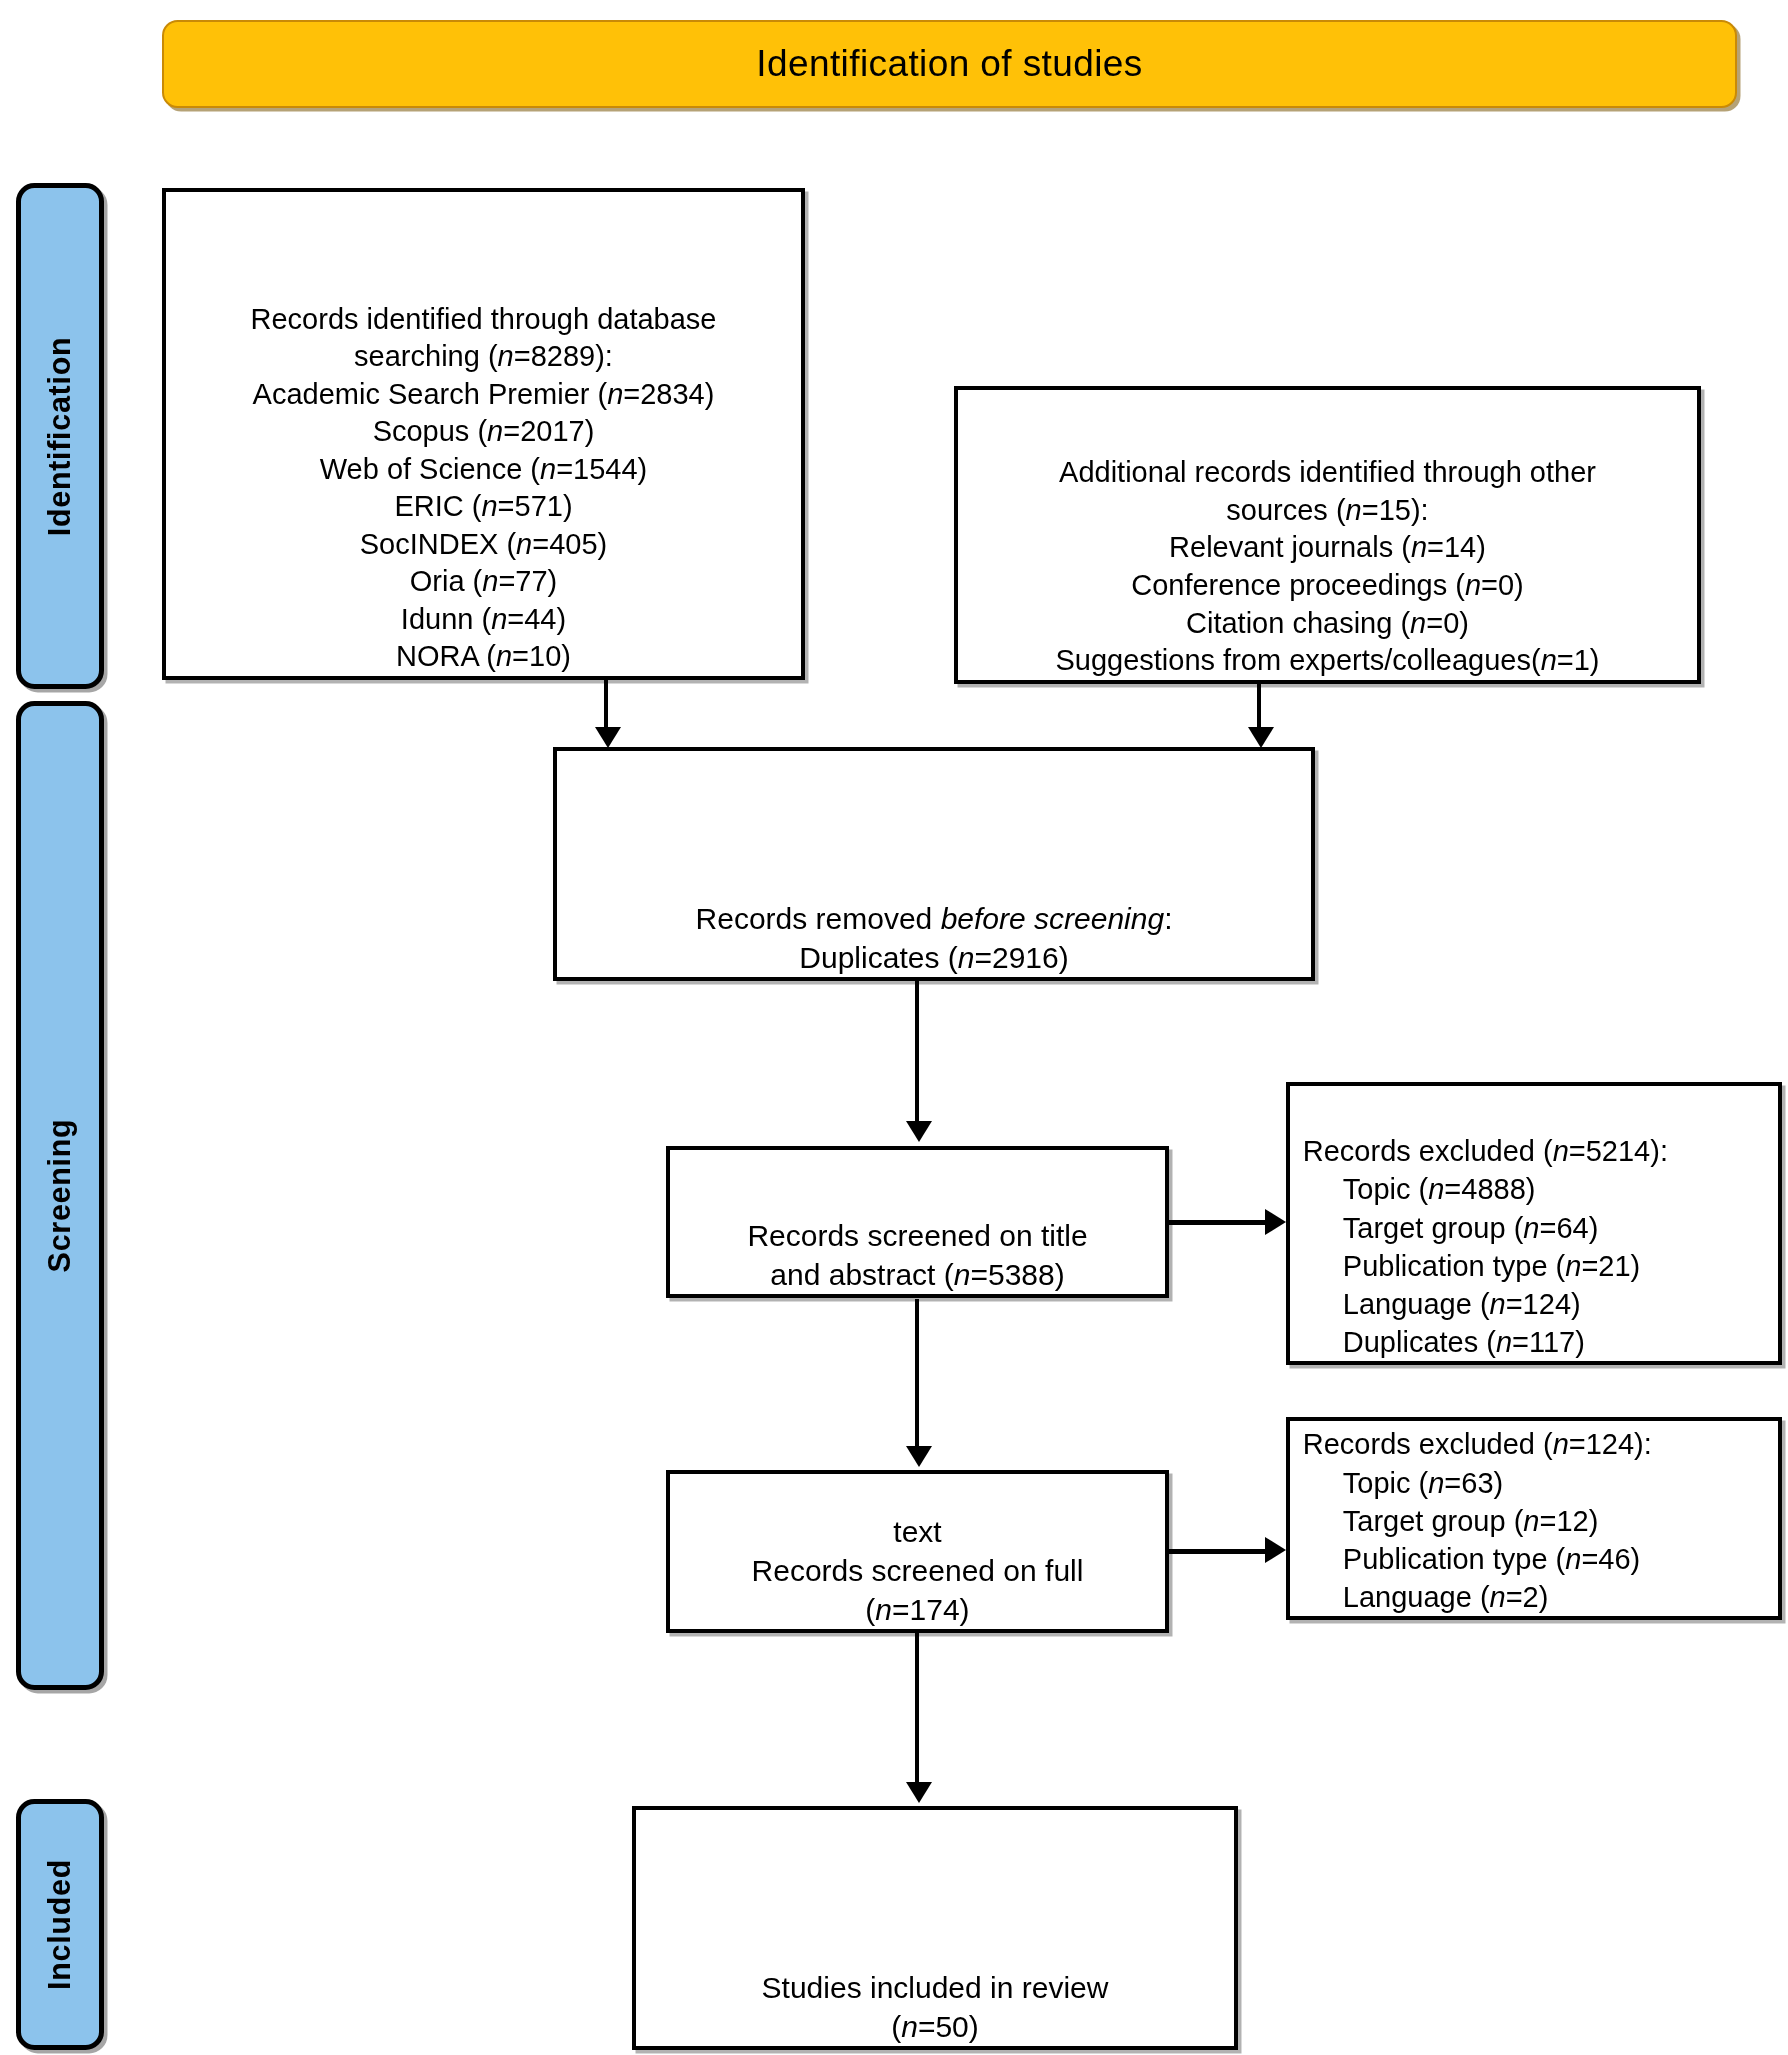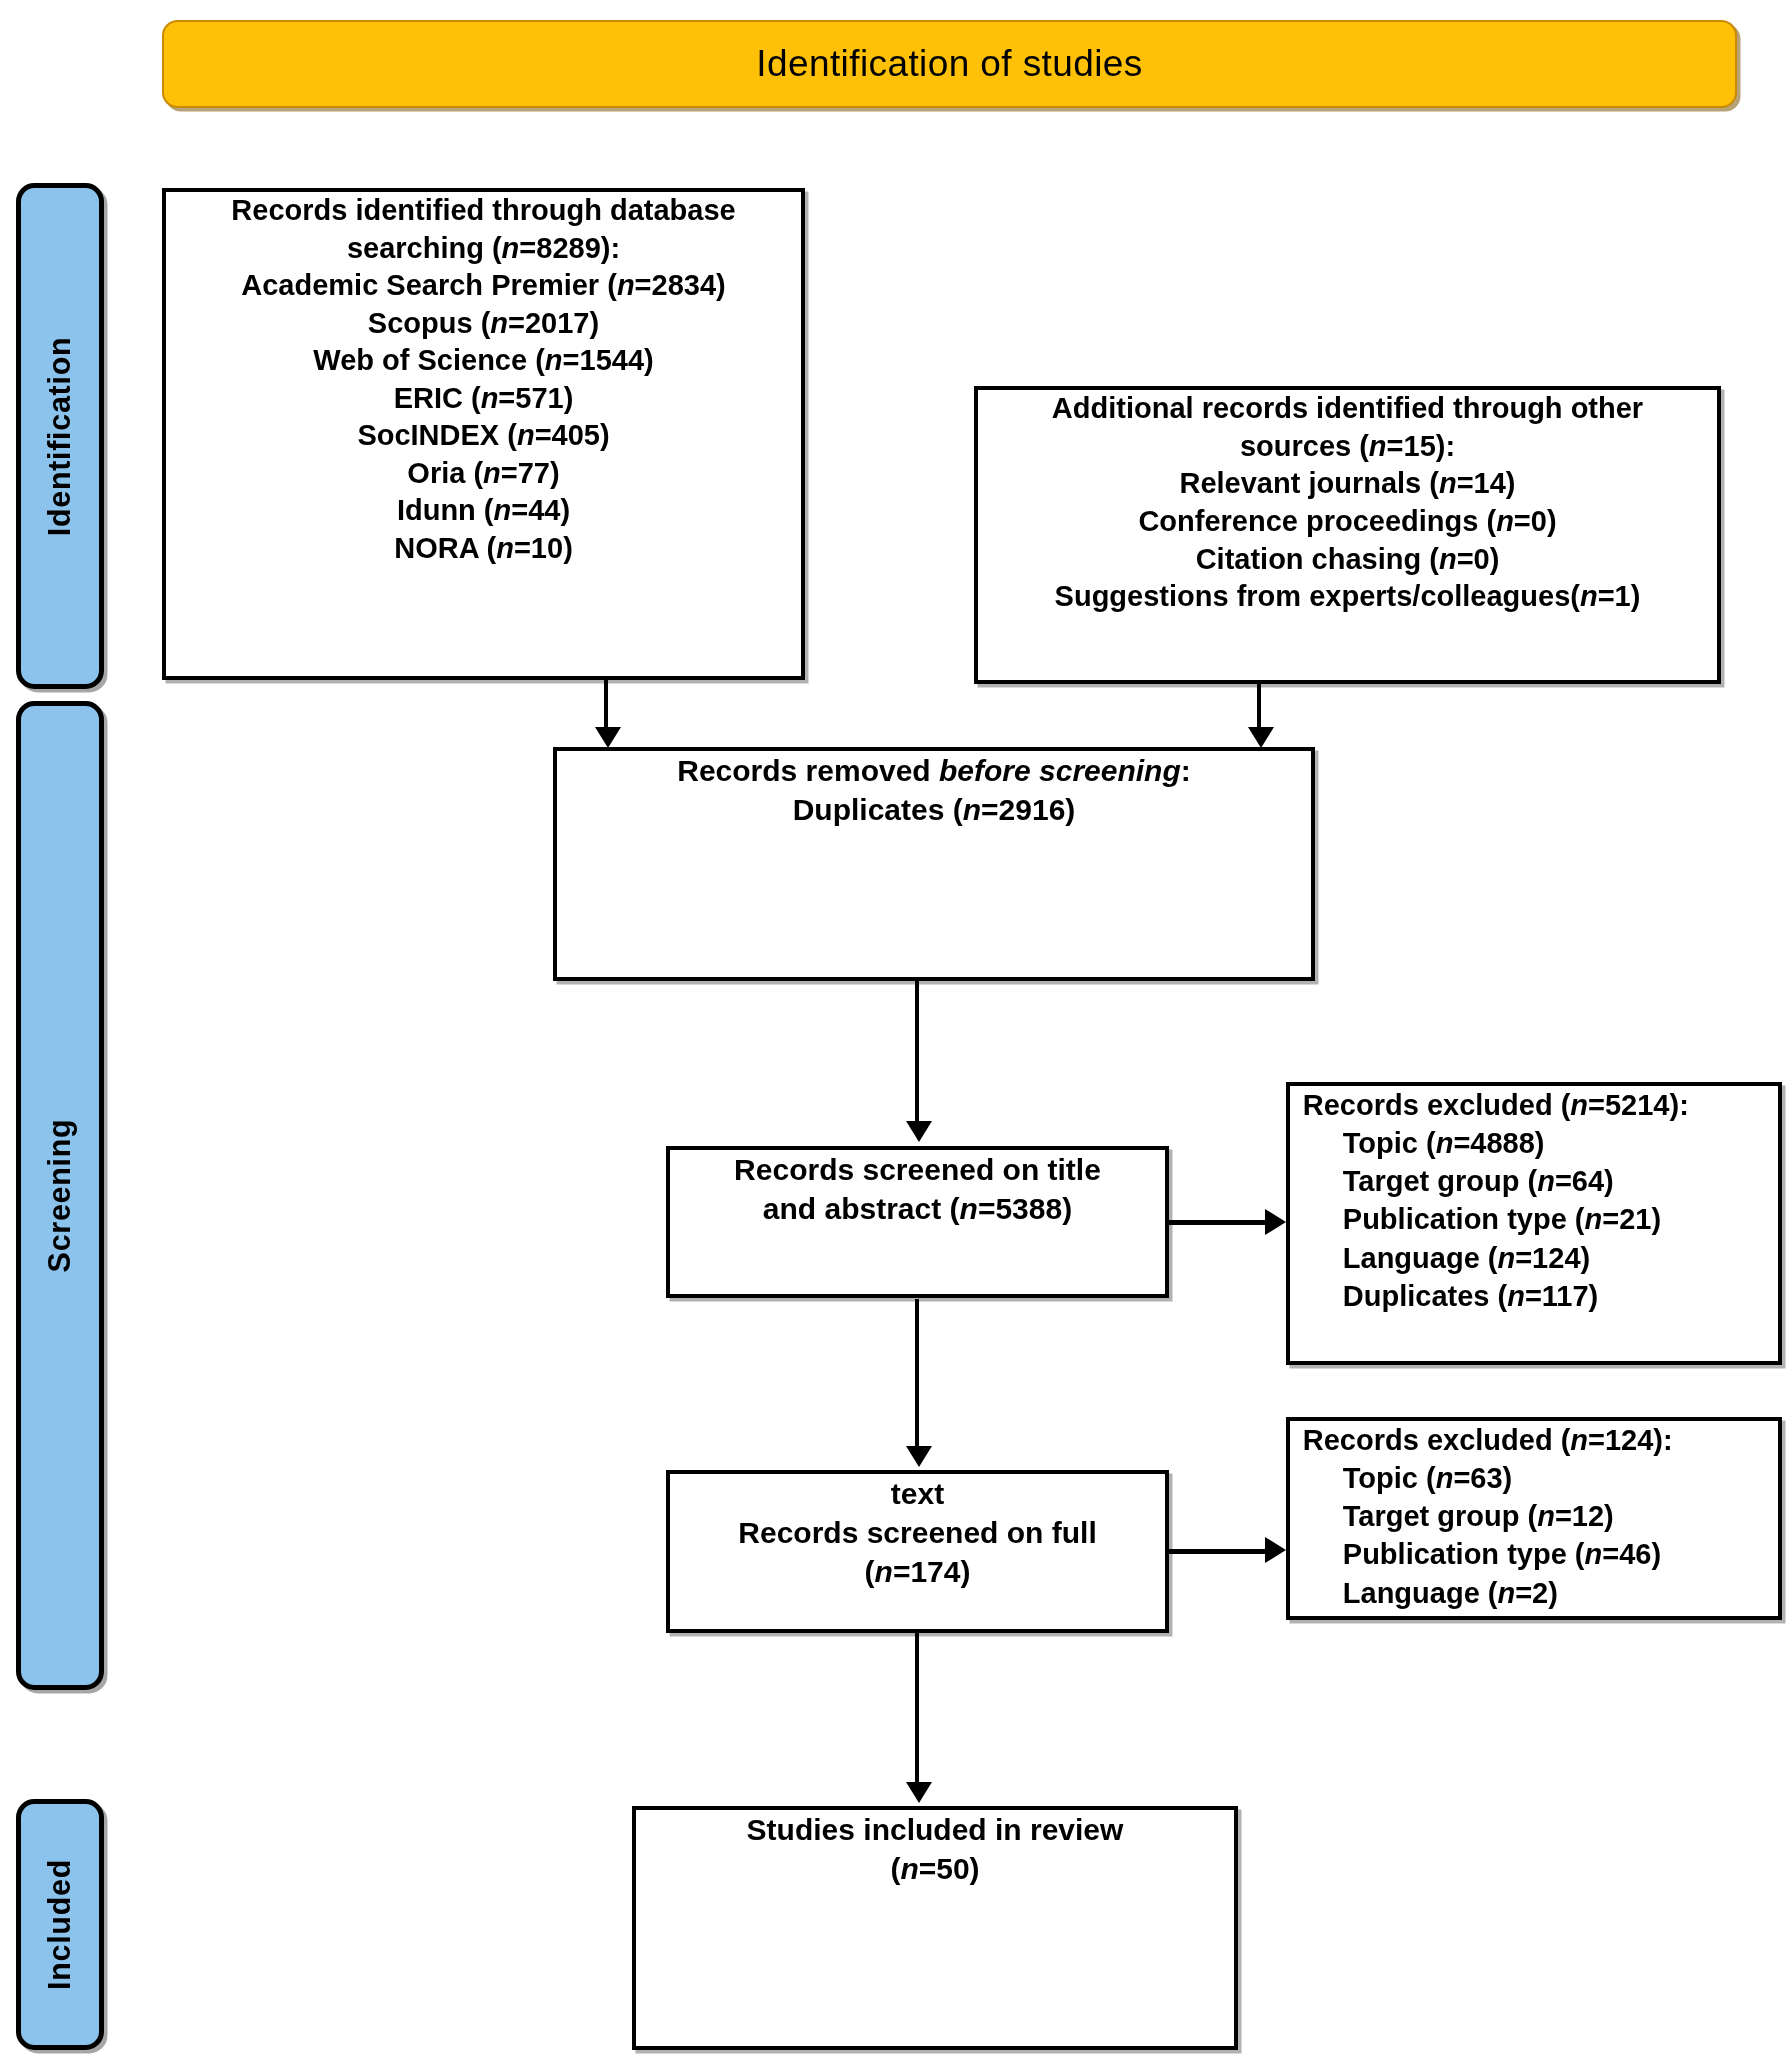--- a/index.html
+++ b/index.html
@@ -67,24 +67,23 @@
   #rail-screening      { top: 701px;  height: 979px; }
   #rail-included       { top: 1799px; height: 241px; }
 
   
   .box {
     position: absolute;
     background: #ffffff;
     border: 4.3px solid #000000;
     box-shadow: 3.5px 3.5px 0 rgba(0,0,0,0.30);
     display: flex;
-    align-items: flex-start;
+    align-items: flex-end;
     justify-content: center;
     box-sizing: border-box;
-    font-weight: bold;
   }
   .box-inner {
     width: 100%;
     padding: 0 12.8px;
     box-sizing: border-box;
   }
   .ln {
     font-size: 30px;
     line-height: 1.30;
     text-align: center;
@@ -92,21 +91,21 @@
   }
   .ln.left {
     text-align: left;
   }
   .ln.indent {
     padding-left: 40px;
   }
   em.v { font-style: italic; }
 
   #box-db        { left: 162px;  top: 188px;  width: 643px;  height: 492px; }
-  #box-other     { left: 974px; top: 386px;  width: 747px; height: 298px; }
+  #box-other     { left: 954px; top: 386px;  width: 747px; height: 298px; }
   #box-removed   { left: 553px;  top: 747px; width: 762px; height: 234px; }
   #box-screen-ta { left: 666px;  top: 1146px; width: 503px;  height: 152px; }
   #box-excl-1    { left: 1286px; top: 1082px; width: 496px;  height: 283px; }
   #box-screen-ft { left: 666px;  top: 1470px; width: 503px;  height: 163px; }
   #box-excl-2    { left: 1286px; top: 1417px; width: 496px;  height: 203px; }
   #box-included  { left: 632px;  top: 1806px; width: 606px;  height: 244px; }
 
   #box-db .ln        { font-size: 29px; line-height: 1.295; }
   #box-other .ln     { font-size: 29px; line-height: 1.30; }
   #box-excl-1 .ln,

